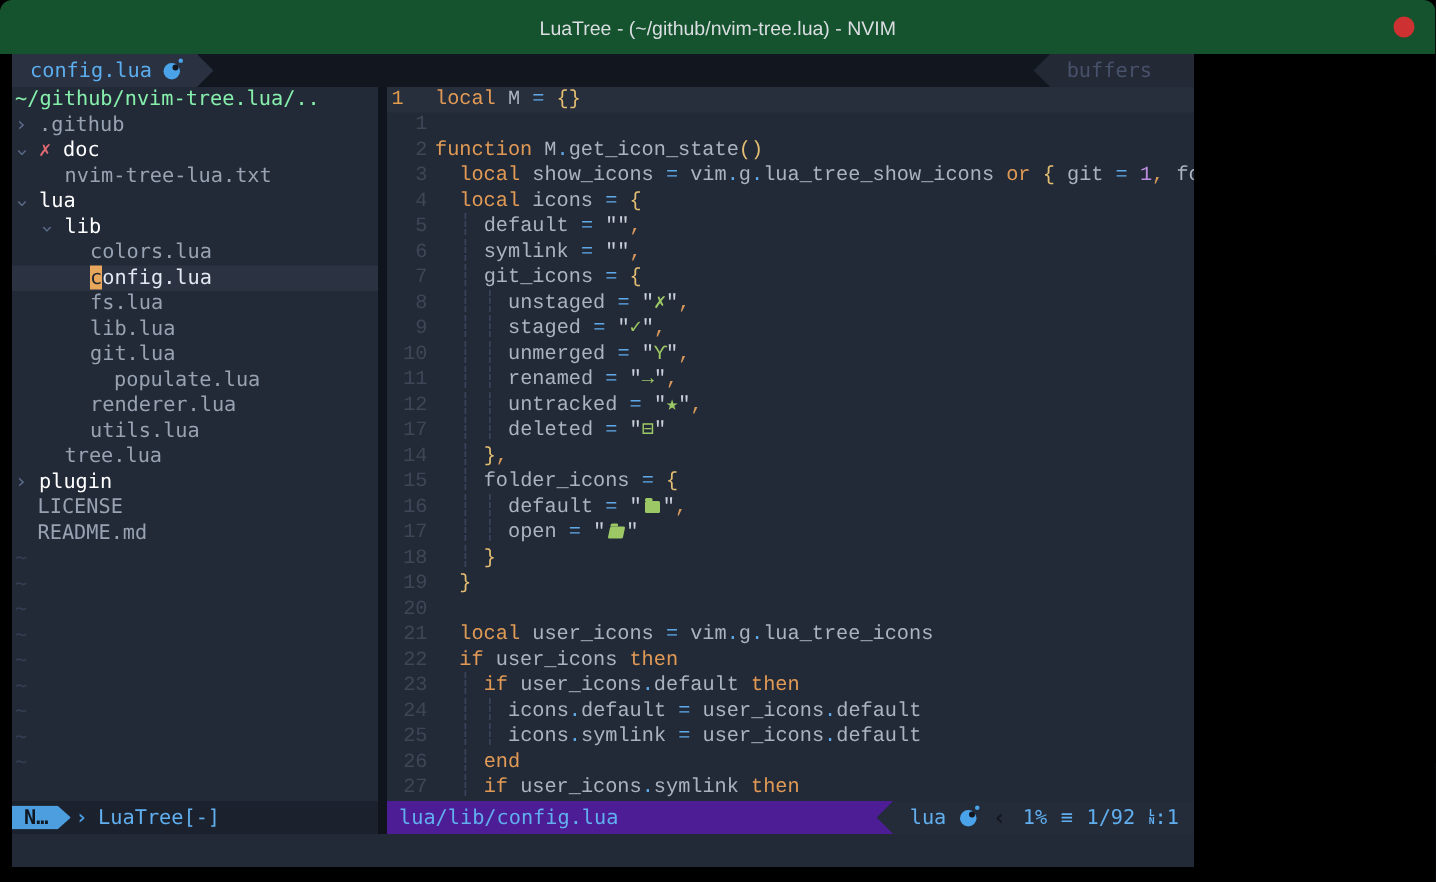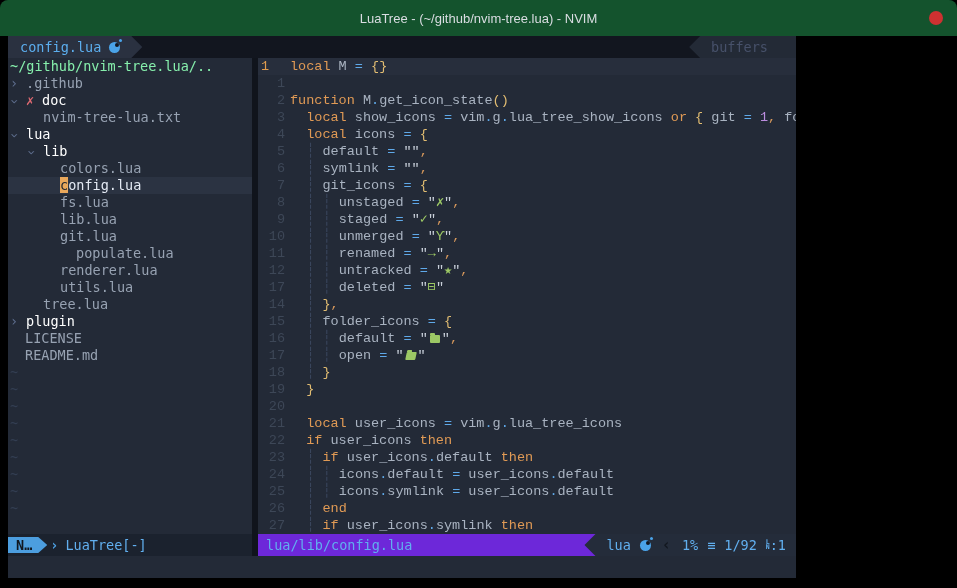--- a/index.html
+++ b/index.html
@@ -44,21 +44,21 @@
   .fglyph::before{content:'';position:absolute;top:-2px;left:0;width:5px;height:2px;background:#9cc865;border-radius:1px 1px 0 0;}
   .fglyph.open{transform:skewX(-12deg);}
   
   .lua-icon{position:relative;display:inline-block;width:11px;height:11px;border-radius:50%;background:#4aa3e8;}
   .lua-icon::before{content:'';position:absolute;top:1px;right:1px;width:4px;height:4px;border-radius:50%;background:#12161f;}
   .lua-icon::after{content:'';position:absolute;top:-3px;right:-2px;width:3px;height:3px;border-radius:50%;background:#4aa3e8;}
   
   .statusbar{height:22px;display:flex;align-items:stretch;}
   .st-left{width:244px;background:#1b222e;display:flex;align-items:center;color:#61afef;}
   .st-gap{width:6px;background:#10141c;}
-  .st-right{flex:1;background:#6d28d9;display:flex;align-items:center;color:#61afef;overflow:hidden;}
+  .st-right{flex:1;background:#4c1d95;display:flex;align-items:center;color:#61afef;overflow:hidden;}
   .mode-badge{background:#4c9edf;color:#101720;clip-path:polygon(0 0,calc(100% - 9px) 0,100% 50%,calc(100% - 9px) 100%,0 100%);
     padding:0 15px 0 8px;display:flex;align-items:center;font-weight:bold;}
   .st-chev{color:#4c9edf;font-weight:bold;margin:0 7px 0 3px;}
   .st-file{padding-left:8px;}
   .st-rseg{margin-left:auto;height:100%;background:#242c3a;clip-path:polygon(11px 0,100% 0,100% 100%,11px 100%,0 50%);
     display:flex;align-items:center;gap:9px;padding:0 10px 0 22px;}
   .dark-chev{color:#12171f;font-weight:bold;font-size:15px;margin:0 2px;}
   .ln-glyph{display:inline-flex;flex-direction:column;font-size:6.5px;line-height:5.5px;font-weight:bold;letter-spacing:0;}
   .cmdline{height:22px;background:#232a37;}
 </style>

